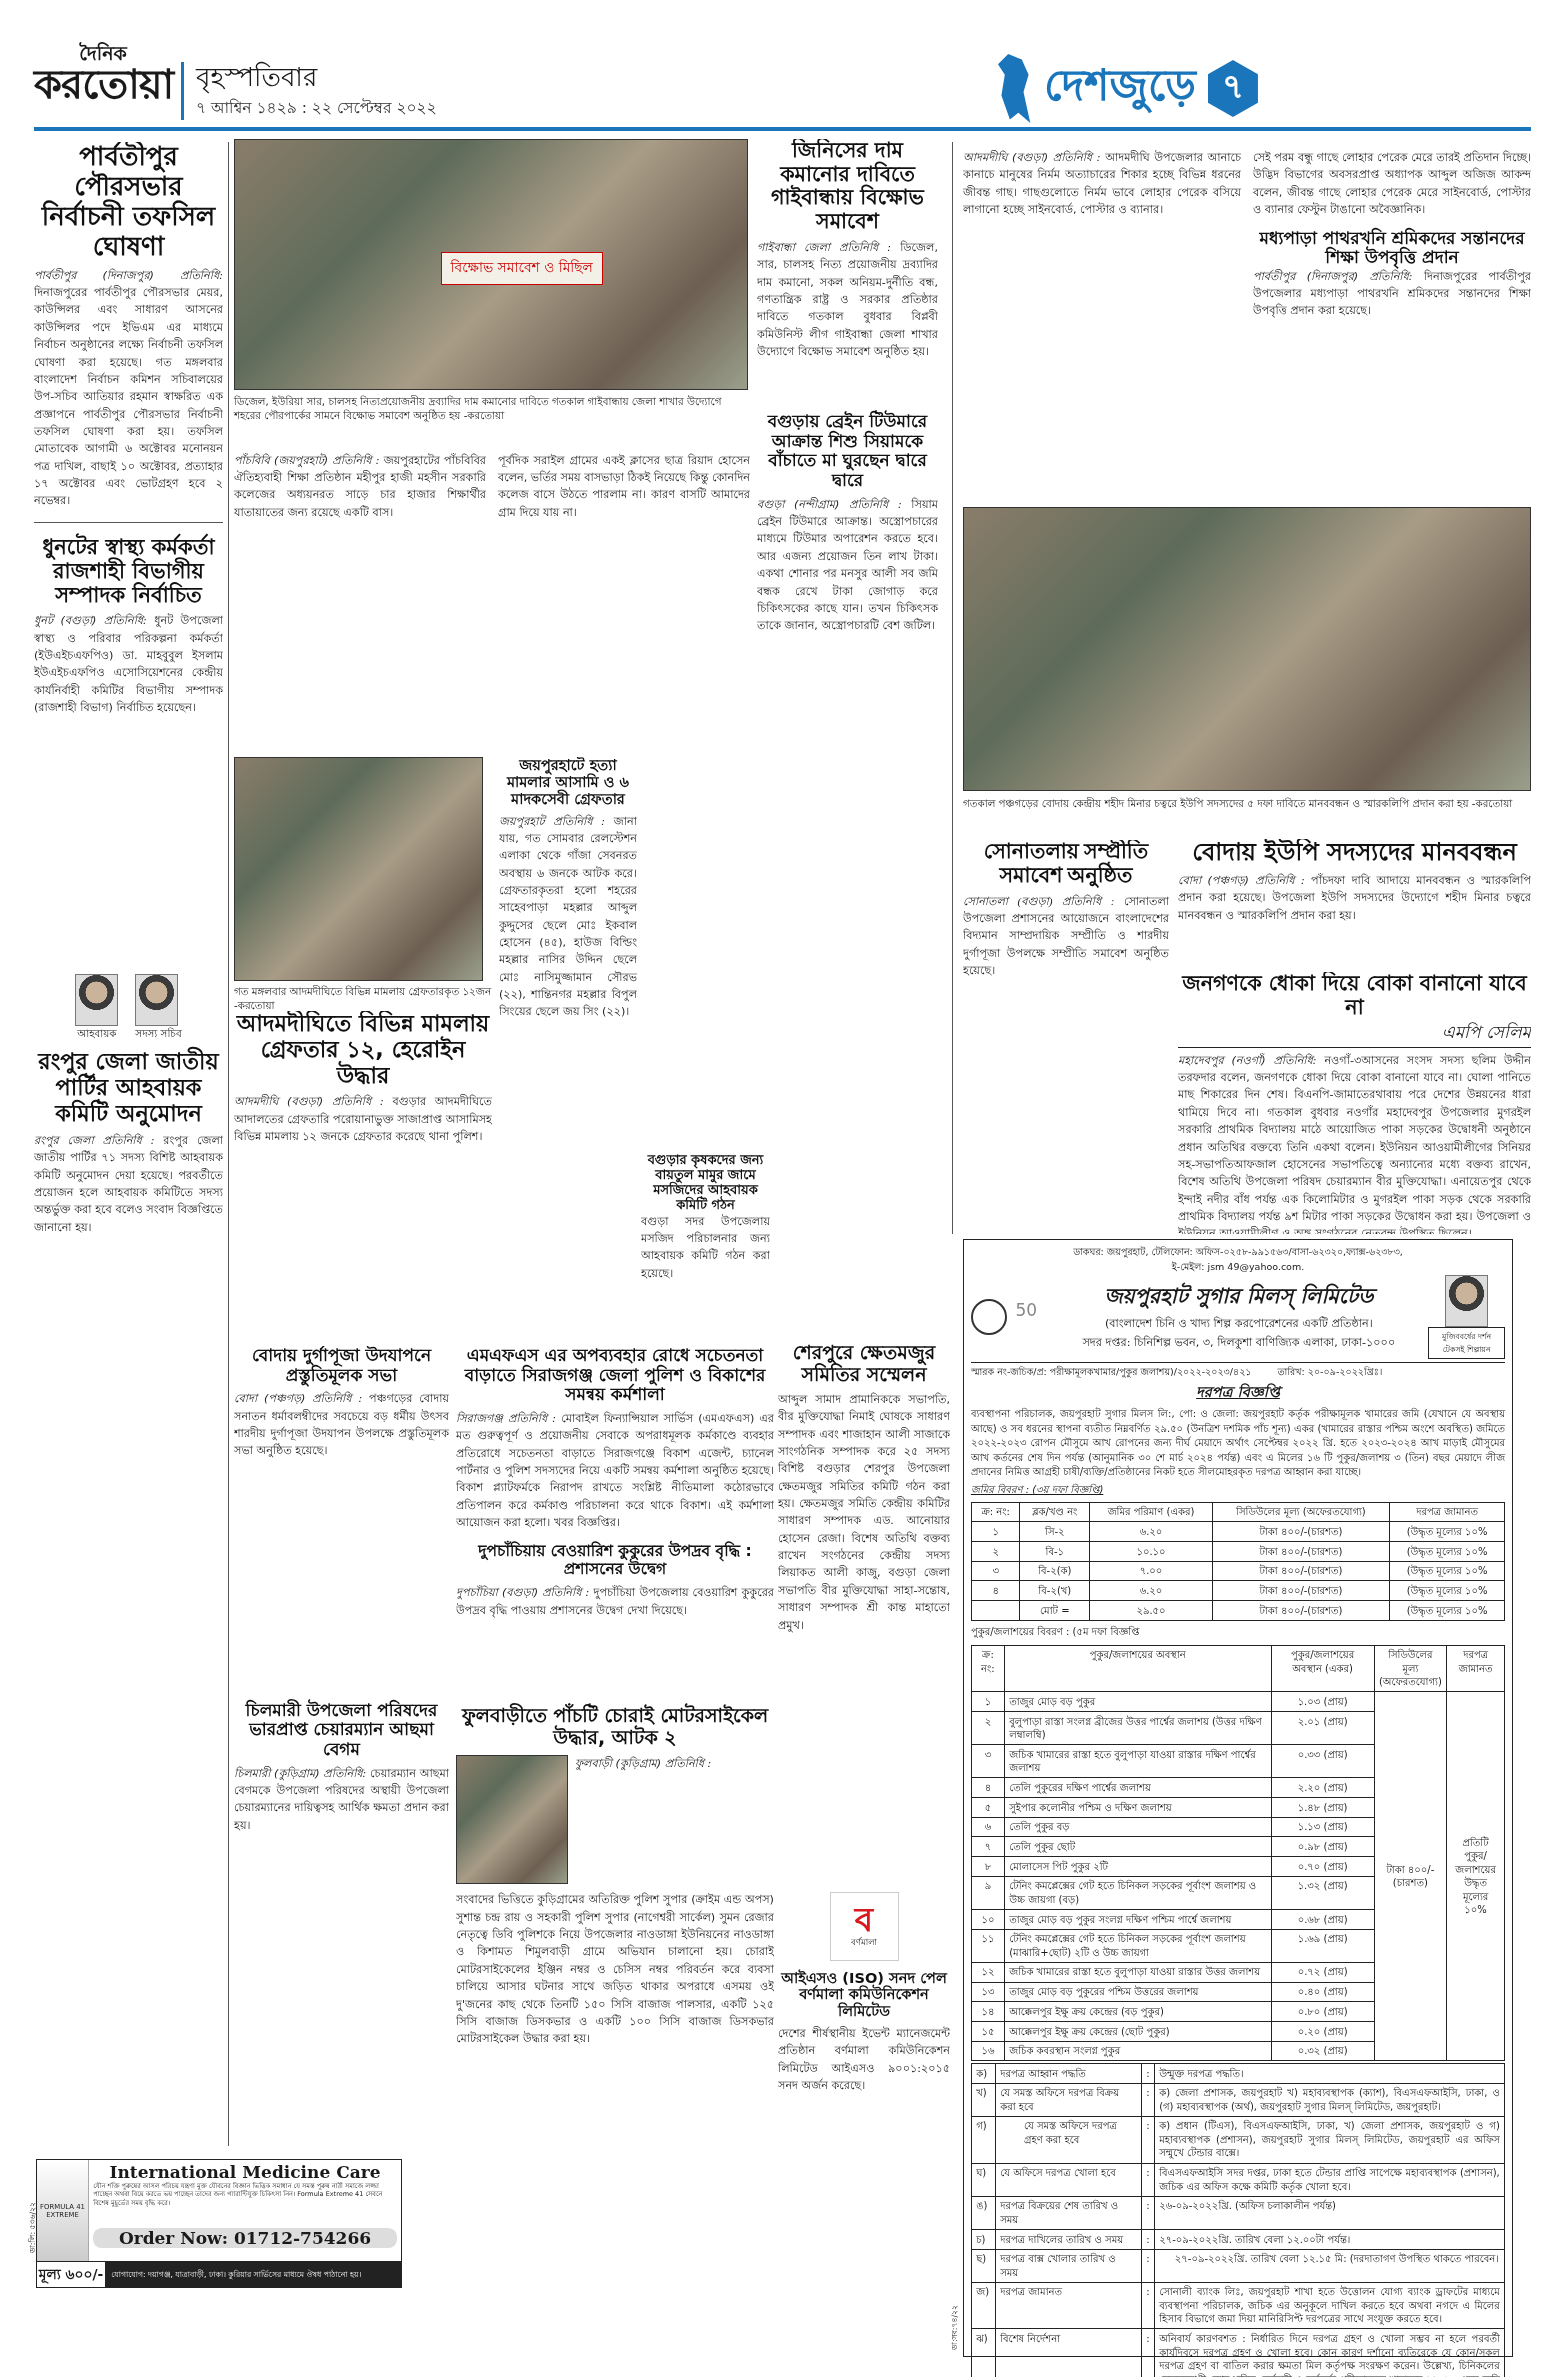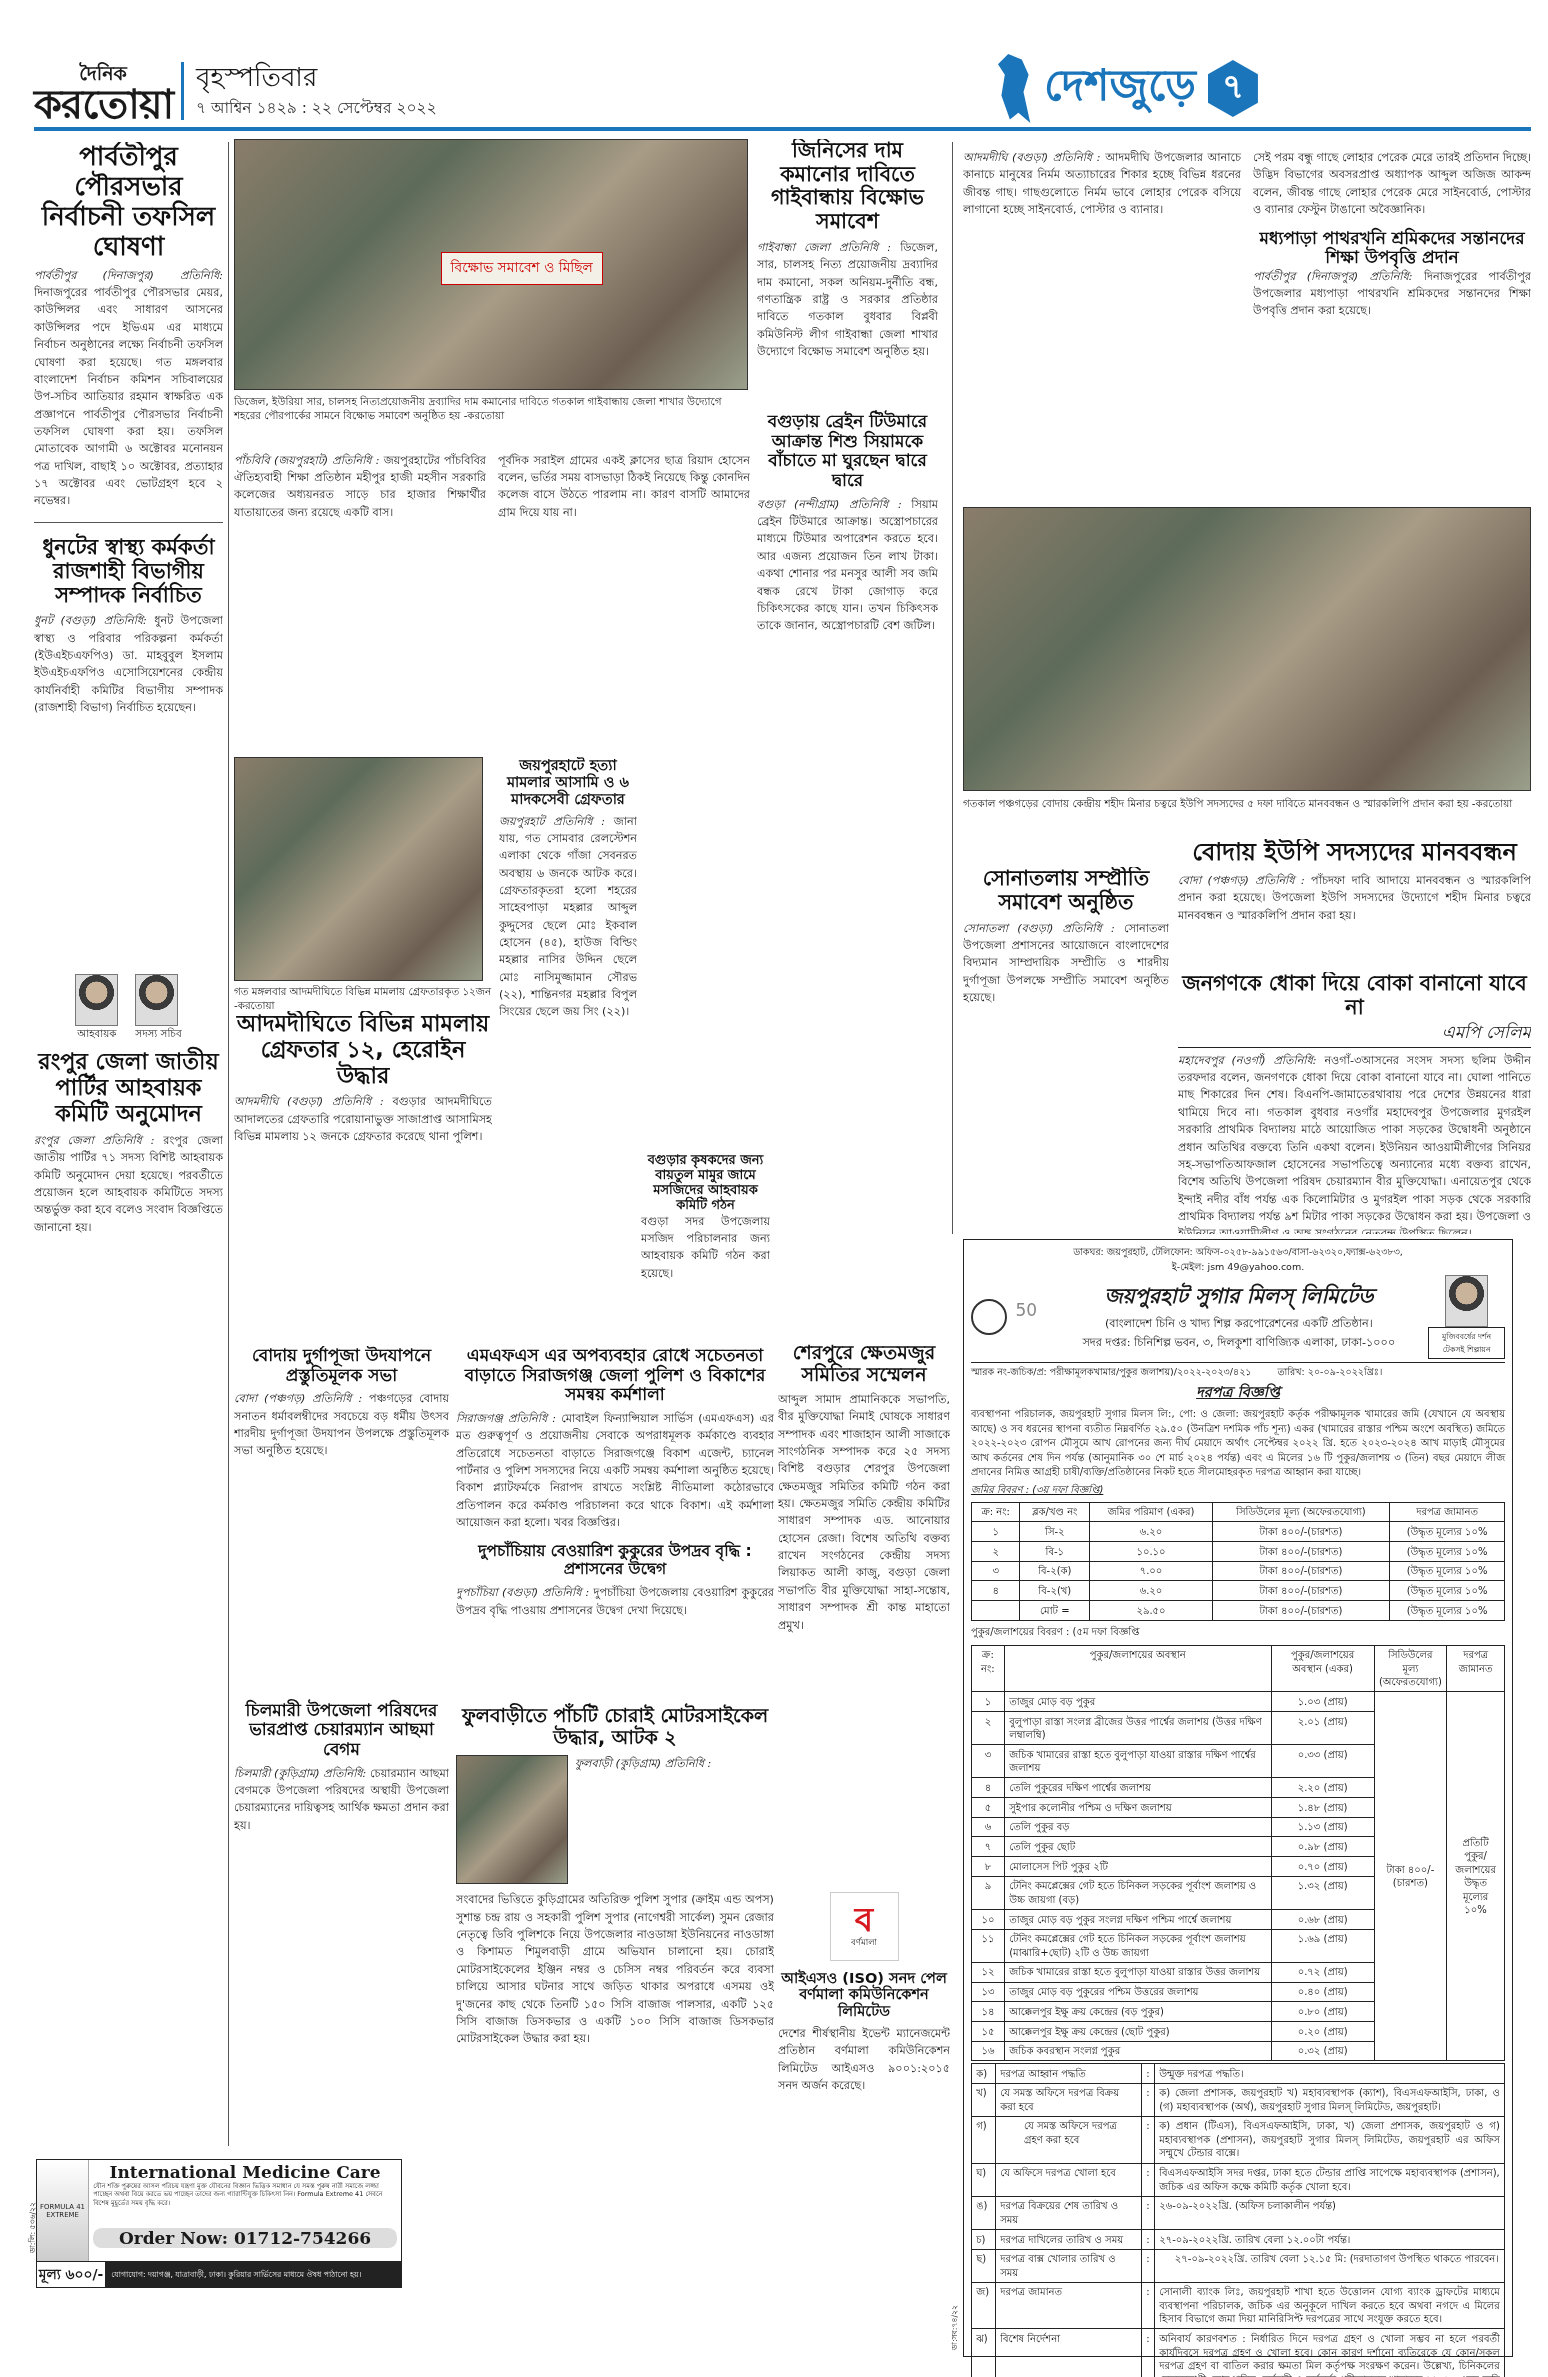--- a/index.html
+++ b/index.html
@@ -1,18 +1,18 @@
 <!DOCTYPE html>
 <html style="font-size:13.8px"><head>
 <meta charset="utf-8">
 <style>
   * { box-sizing: border-box; margin: 0; padding: 0; }
   body { width: 1548px; height: 2377px; background: #ffffff; font-family: "DejaVu Sans", sans-serif; color: #1a1a1a; position: relative; overflow: hidden; }
   .abs { position: absolute; }
-  .masthead-logo { left: 34px; top: 64px; width: 138px; text-align: center; }
+  .masthead-logo { left: 34px; top: 44px; width: 138px; text-align: center; }
   .logo-small { font-size: 19px; font-weight: bold; line-height: 1; }
   .logo-big { font-size: 40px; font-weight: 900; line-height: 1.05; letter-spacing: -0.9px; }
   .masthead-div { left: 181px; top: 62px; width: 3.4px; height: 58px; background: #1b75bb; }
   .masthead-day { left: 196px; top: 62px; font-size: 26px; line-height: 1.2; }
   .masthead-date { left: 196px; top: 96px; font-size: 15.5px; color: #333; }
   .section-title { left: 998px; top: 53px; font-size: 43px; color: #1b75bb; font-weight: bold; display: flex; align-items: center; gap: 12px; }
   .map-icon { width: 34px; height: 69px; background: #1b75bb; clip-path: polygon(30% 0, 70% 8%, 90% 30%, 75% 55%, 95% 100%, 60% 85%, 35% 95%, 10% 60%, 20% 30%, 0 15%); }
   .page-badge { width: 50px; height: 57px; background: #1b75bb; color: #fff; display: flex; align-items: center; justify-content: center; font-size: 34px; clip-path: polygon(50% 0, 100% 25%, 100% 75%, 50% 100%, 0 75%, 0 25%); }
   .rule-top { left: 34px; top: 127px; width: 1497px; height: 4.3px; background: #1b75bb; }
   .col { position: absolute; overflow: hidden; }
@@ -150,21 +150,21 @@
     <div style="flex:1;">
       <div class="body-text">সেই পরম বন্ধু গাছে লোহার পেরেক মেরে তারই প্রতিদান দিচ্ছে। উদ্ভিদ বিভাগের অবসরপ্রাপ্ত অধ্যাপক আব্দুল অজিজ আকন্দ বলেন, জীবন্ত গাছে লোহার পেরেক মেরে সাইনবোর্ড, পোস্টার ও ব্যানার ফেস্টুন টাঙানো অবৈজ্ঞানিক।</div>
       <div class="hl" style="font-size:17px; margin-top:10.3px;">মধ্যপাড়া পাথরখনি শ্রমিকদের সন্তানদের শিক্ষা উপবৃত্তি প্রদান</div>
       <div class="body-text"><span class="byline">পার্বতীপুর (দিনাজপুর) প্রতিনিধি:</span> <span>দিনাজপুরের পার্বতীপুর উপজেলার মধ্যপাড়া পাথরখনি শ্রমিকদের সন্তানদের শিক্ষা উপবৃত্তি প্রদান করা হয়েছে।</span></div>
     </div>
   </div>
 </div>
 <div class="abs photo" style="left:963px; top:507px; width:568px; height:284px;"></div>
 <div class="abs caption" style="left:963px; top:796px; width:568px;">গতকাল পঞ্চগড়ের বোদায় কেন্দ্রীয় শহীদ মিনার চত্বরে ইউপি সদস্যদের ৫ দফা দাবিতে মানববন্ধন ও স্মারকলিপি প্রদান করা হয় -করতোয়া</div>
 
-<div class="abs" style="left:963px; top:867px; width:206px; height:396px; overflow:hidden;">
+<div class="abs" style="left:963px; top:840px; width:206px; height:396px; overflow:hidden;font-family:Liberation Serif, serif;">
   <div class="hl" style="font-size:20.6px;">সোনাতলায় সম্প্রীতি সমাবেশ অনুষ্ঠিত</div>
   <div class="body-text" style="margin-top:5.2px;"><span class="byline">সোনাতলা (বগুড়া) প্রতিনিধি :</span> <span>সোনাতলা উপজেলা প্রশাসনের আয়োজনে বাংলাদেশের বিদ্যমান সাম্প্রদায়িক সম্প্রীতি ও শারদীয় দুর্গাপূজা উপলক্ষে সম্প্রীতি সমাবেশ অনুষ্ঠিত হয়েছে।</span></div>
 </div>
 <div class="abs" style="left:1178px; top:839px; width:353px; height:129px; overflow:hidden;">
   <div class="hl" style="font-size:24px;">বোদায় ইউপি সদস্যদের মানববন্ধন</div>
   <div class="body-text" style="margin-top:5.2px;"><span class="byline">বোদা (পঞ্চগড়) প্রতিনিধি :</span> <span>পাঁচদফা দাবি আদায়ে মানববন্ধন ও স্মারকলিপি প্রদান করা হয়েছে। উপজেলা ইউপি সদস্যদের উদ্যোগে শহীদ মিনার চত্বরে মানববন্ধন ও স্মারকলিপি প্রদান করা হয়।</span></div>
 </div>
 <div class="abs" style="left:1178px; top:972px; width:353px; height:262px; overflow:hidden;">
   <div class="hl" style="font-size:20.6px;">জনগণকে ধোকা দিয়ে বোকা বানানো যাবে না</div>
   <div style="text-align:right; font-size:17px; font-style:italic; border-bottom:1.3px solid #222;">এমপি সেলিম</div>

